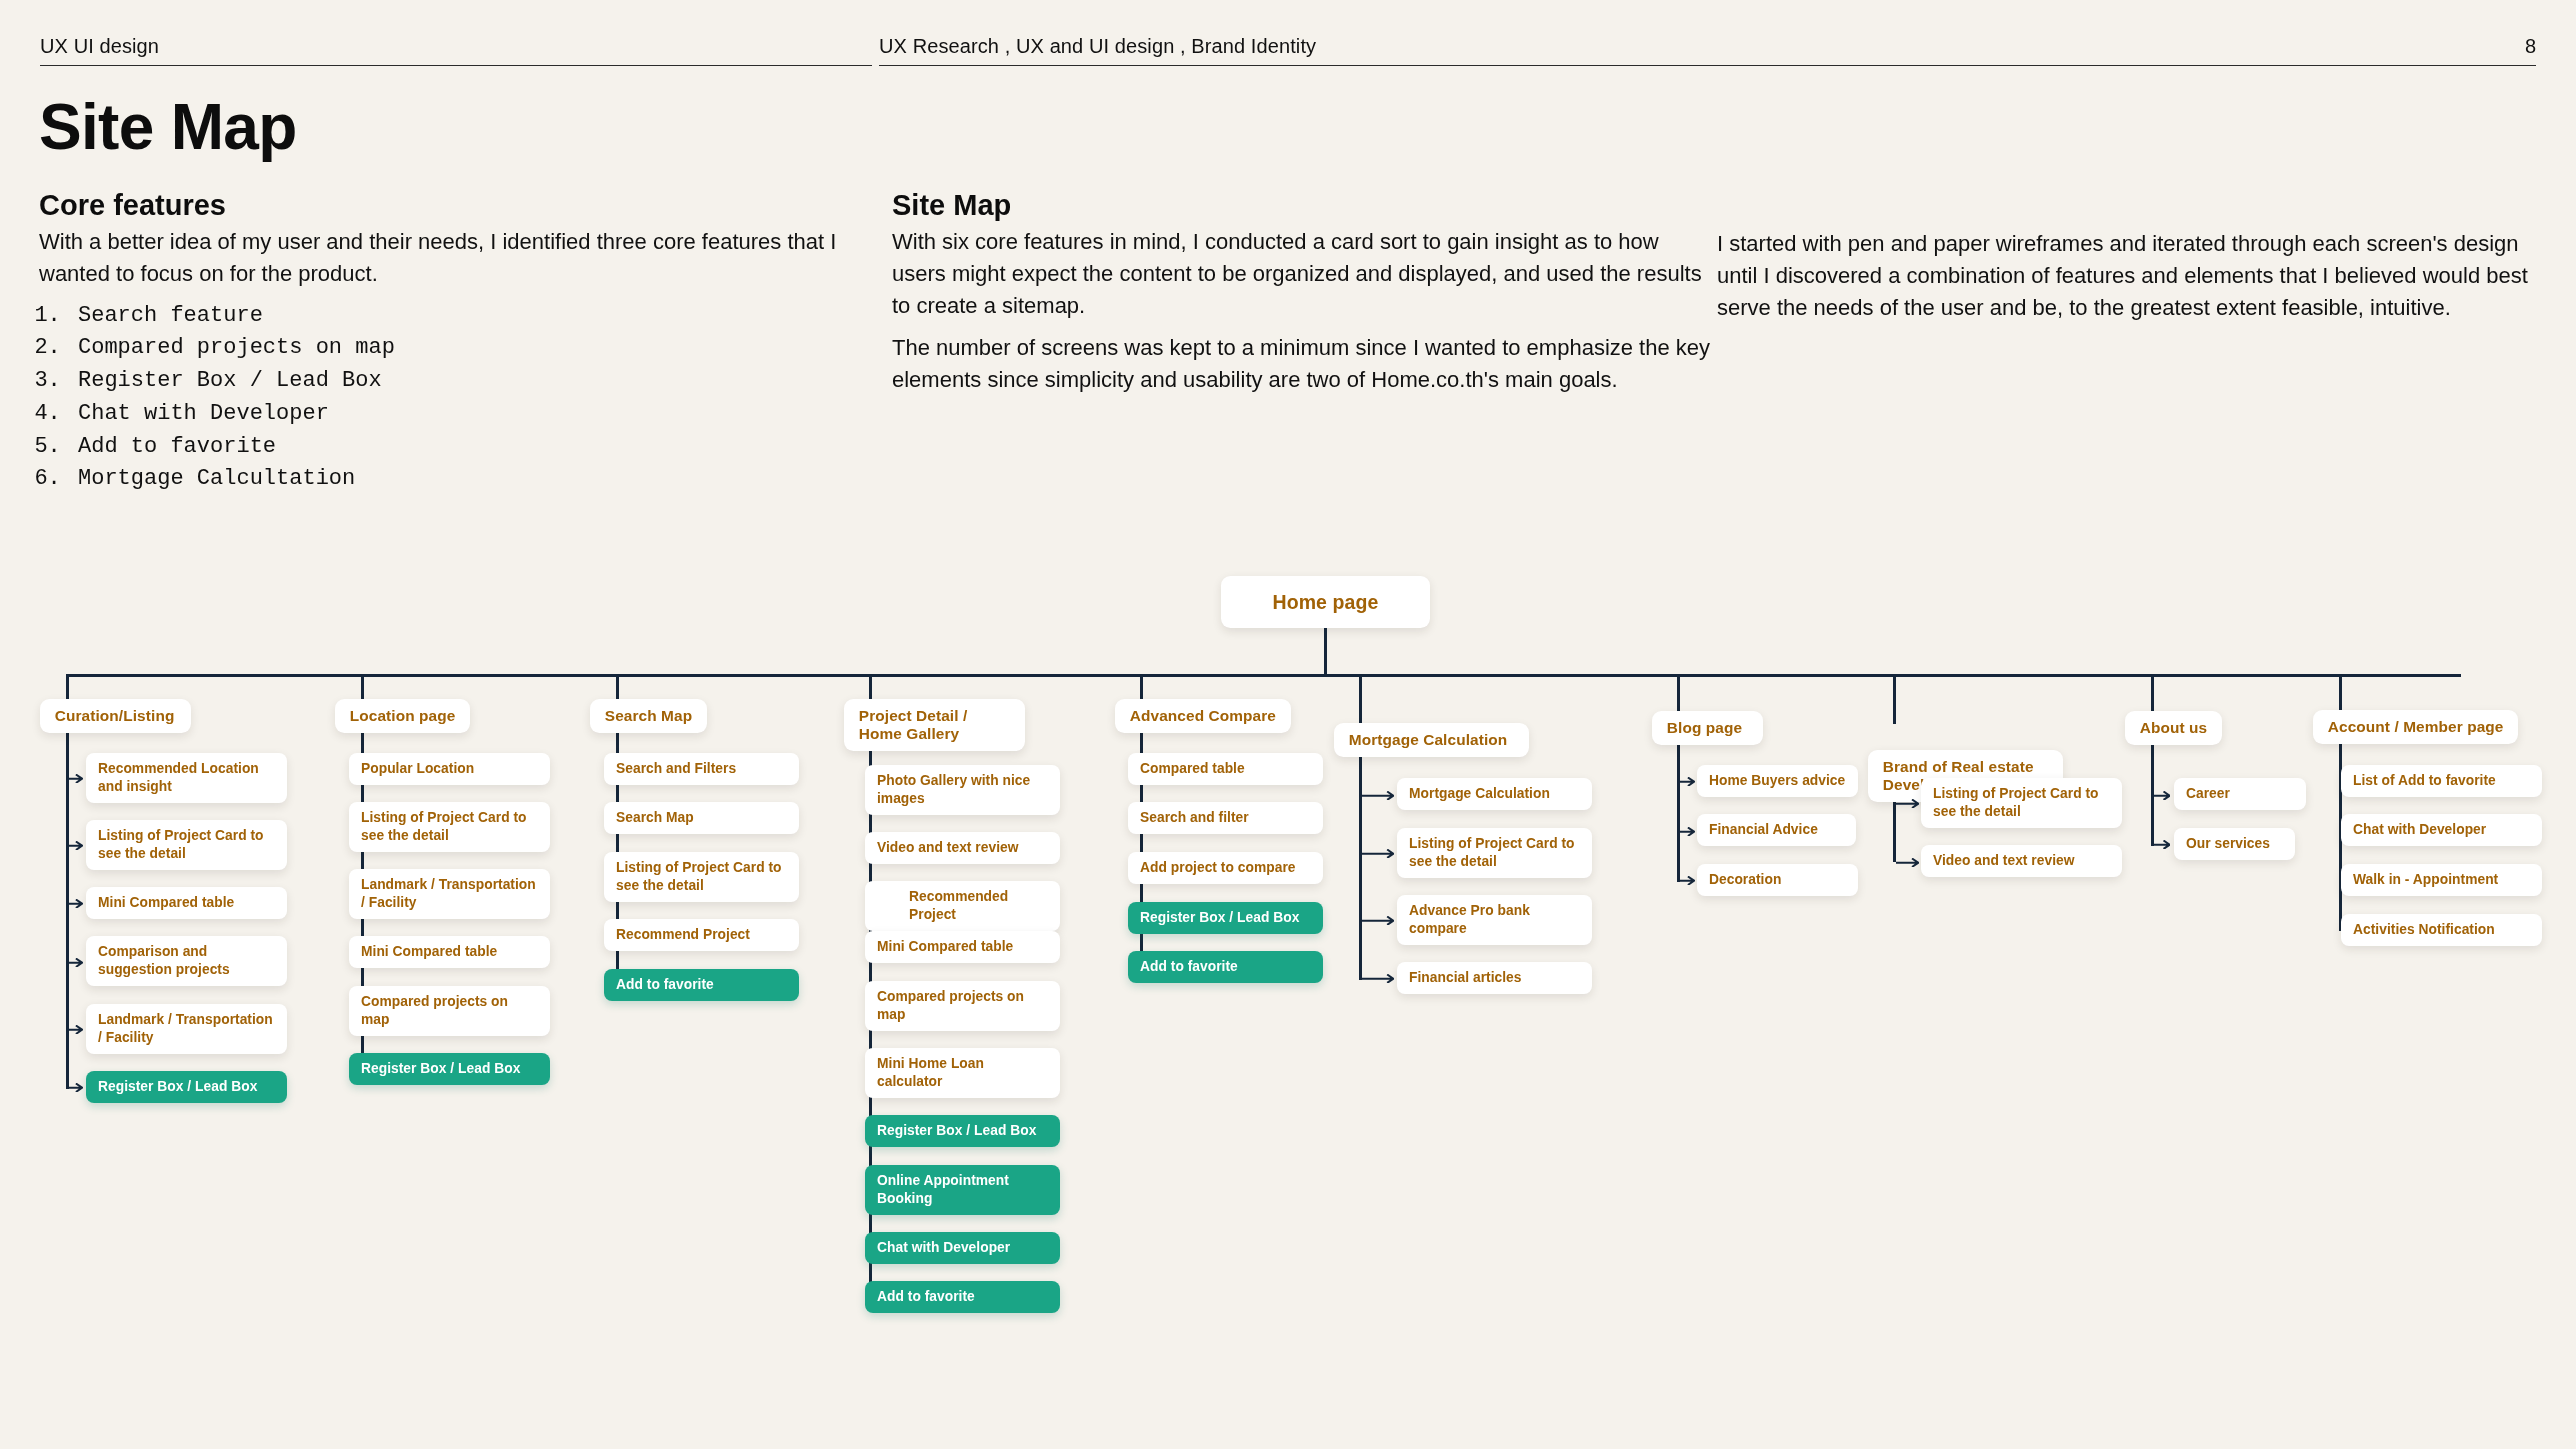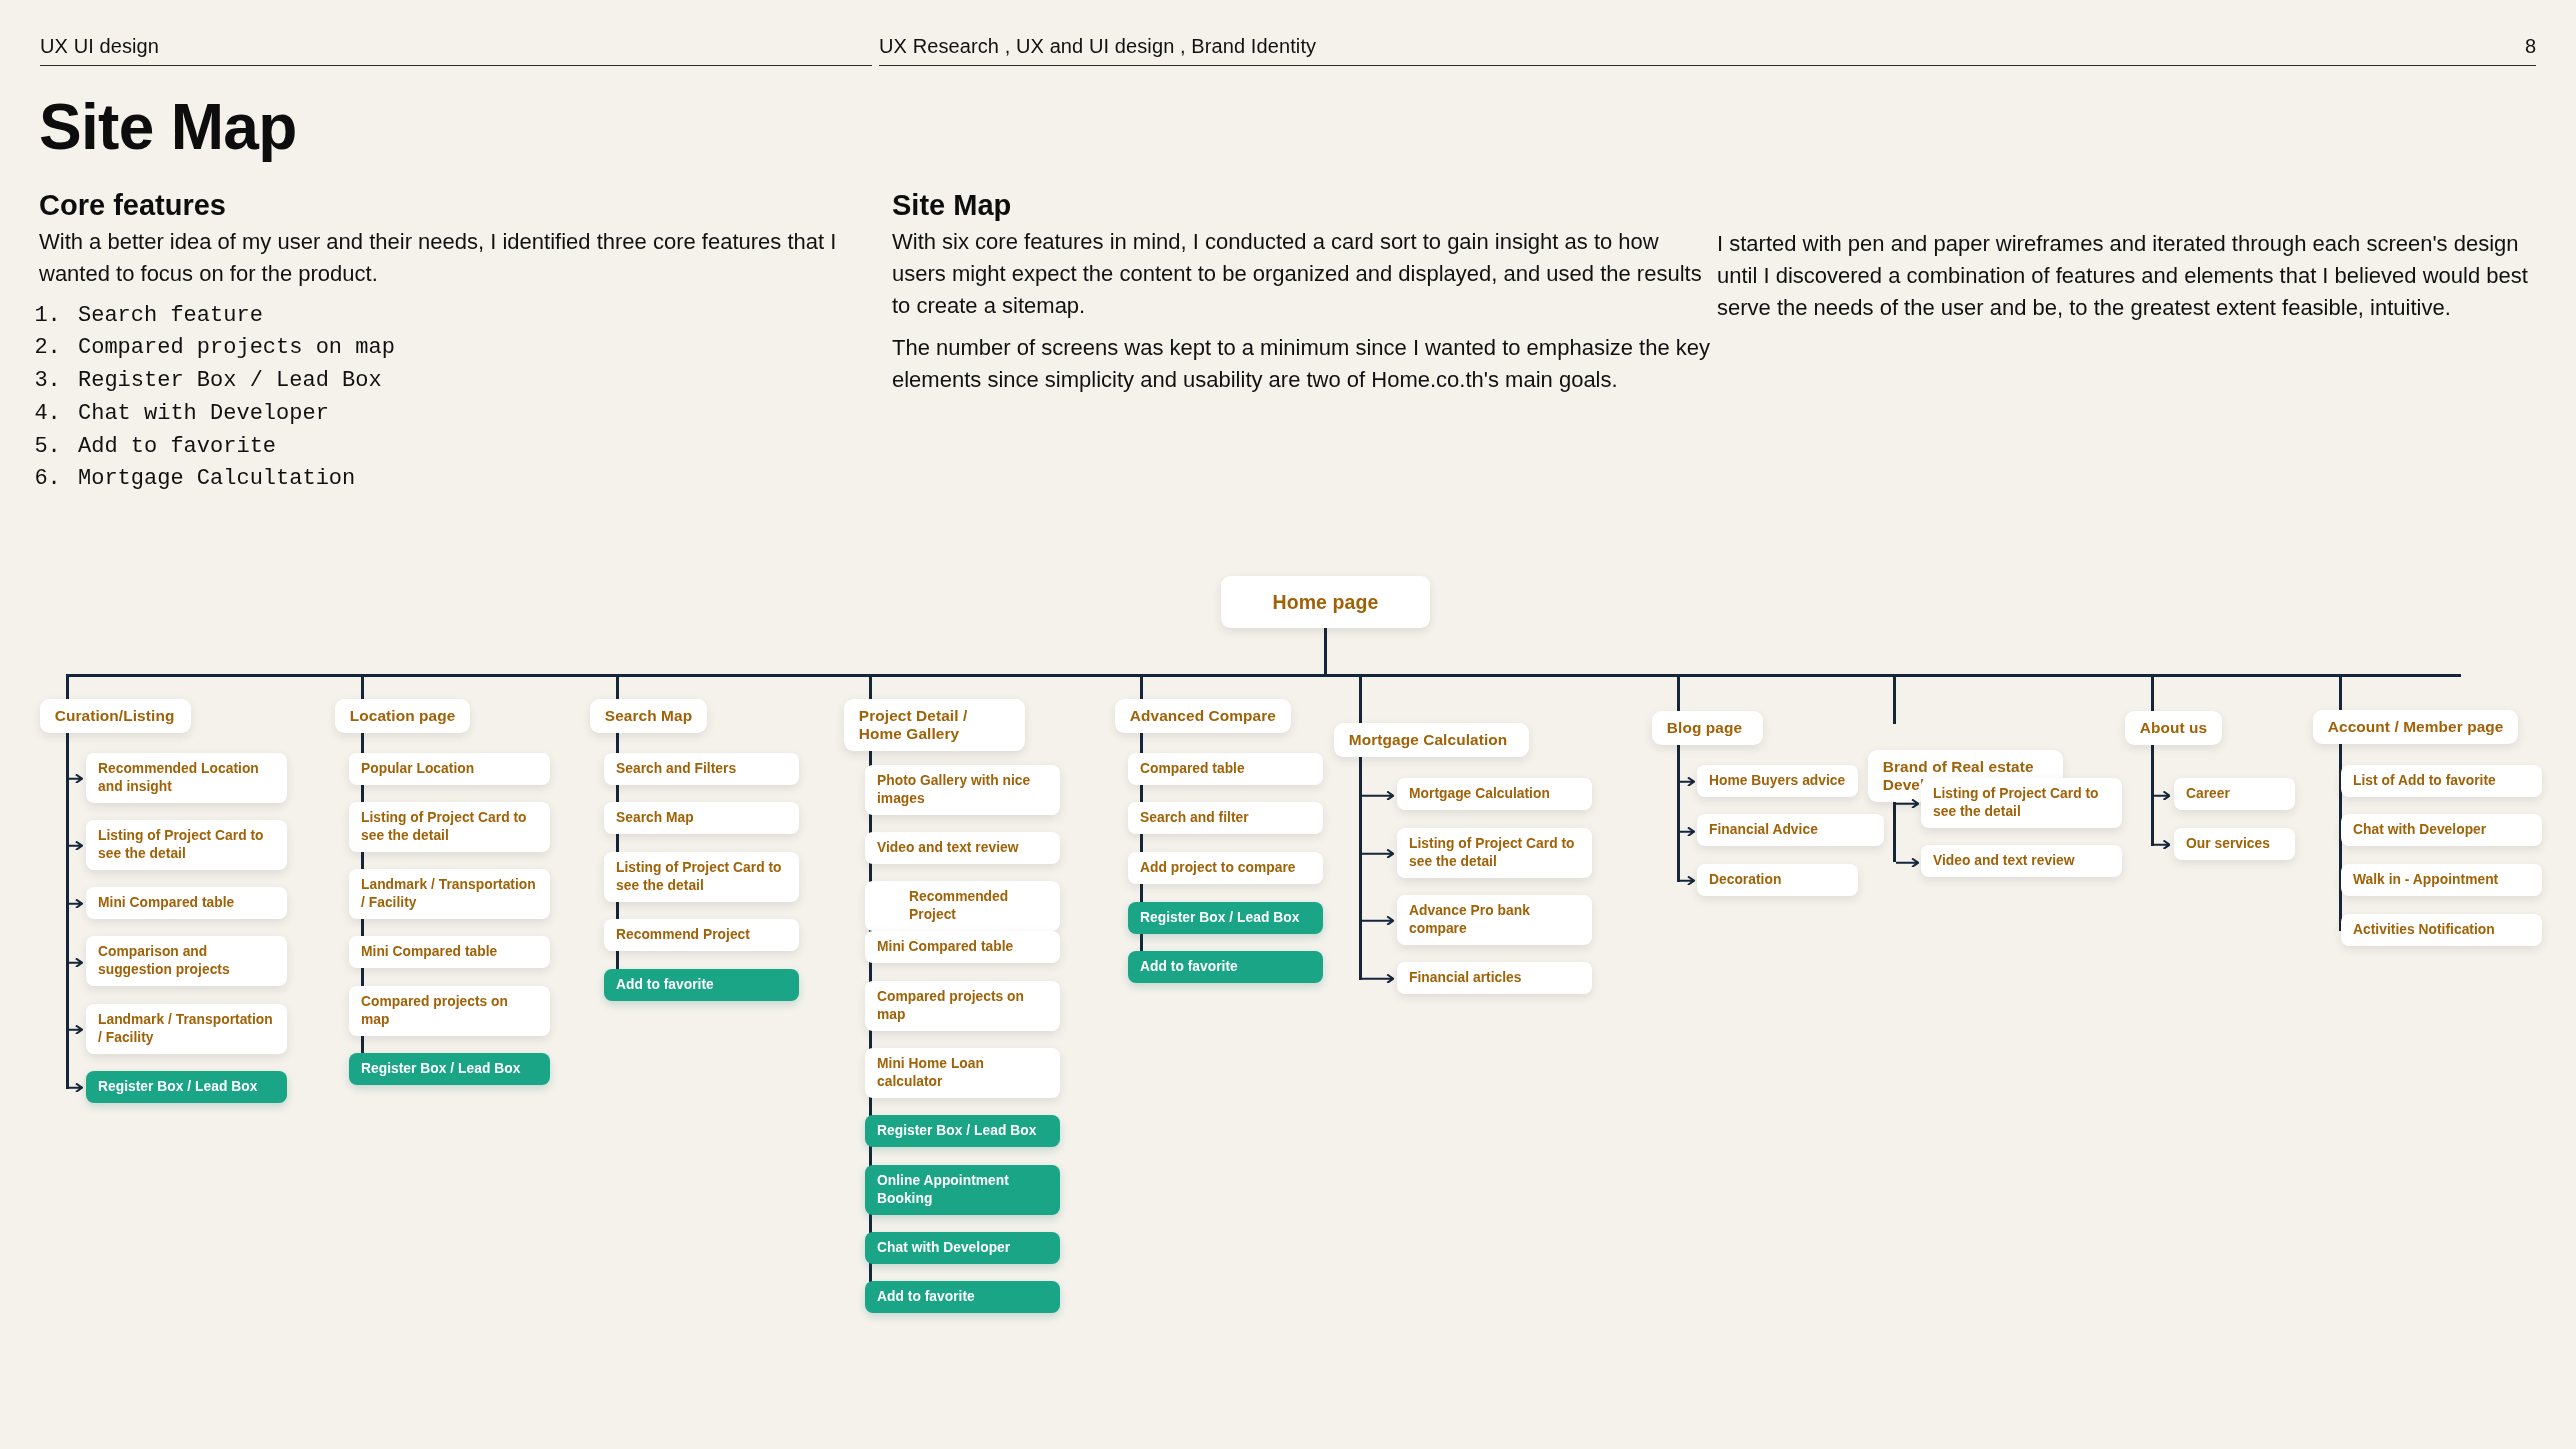--- a/index.html
+++ b/index.html
@@ -398,21 +398,21 @@
         </svg></div>
       <div class="node colhead" style="left: 1652px; top: 711px; min-width: 111px; max-width: 138px;">
         <span>Blog page</span>
       </div>
       <div class="node leaf" style="left: 1697px; top: 765px; width: 161px;">
         <span>Home Buyers advice</span>
       </div>
       <div style="position: absolute; left: 1680px; top: 776px; width: 14.8px; height: 9.4px;"><svg width="14.8" height="9.4" viewBox="0 0 22 14">
           <path d="M0 7 H19 M13 1.5 L21 7 L13 12.5" stroke="#15263a" stroke-width="3" fill="none" stroke-linecap="square" stroke-linejoin="miter"></path>
         </svg></div>
-      <div class="node leaf" style="left: 1697px; top: 814px; width: 187px; align-items: flex-end;">
+      <div class="node leaf" style="left: 1697px; top: 814px; width: 159px; align-items: flex-end;">
         <span>Financial Advice</span>
       </div>
       <div style="position: absolute; left: 1680px; top: 826px; width: 14.8px; height: 9.4px;"><svg width="14.8" height="9.4" viewBox="0 0 22 14">
           <path d="M0 7 H19 M13 1.5 L21 7 L13 12.5" stroke="#15263a" stroke-width="3" fill="none" stroke-linecap="square" stroke-linejoin="miter"></path>
         </svg></div>
       <div class="node leaf" style="left: 1697px; top: 864px; width: 161px;">
         <span>Decoration</span>
       </div>
       <div style="position: absolute; left: 1680px; top: 875px; width: 14.8px; height: 9.4px;"><svg width="14.8" height="9.4" viewBox="0 0 22 14">
           <path d="M0 7 H19 M13 1.5 L21 7 L13 12.5" stroke="#15263a" stroke-width="3" fill="none" stroke-linecap="square" stroke-linejoin="miter"></path>
@@ -428,21 +428,21 @@
         </svg></div>
       <div class="node leaf" style="left: 1921px; top: 845px; width: 201px;">
         <span>Video and text review</span>
       </div>
       <div style="position: absolute; left: 1896px; top: 857px; width: 23px; height: 9.4px;"><svg width="23" height="9.4" viewBox="0 0 34 14">
           <path d="M0 7 H31 M25 1.5 L33 7 L25 12.5" stroke="#15263a" stroke-width="3" fill="none" stroke-linecap="square" stroke-linejoin="miter"></path>
         </svg></div>
       <div class="node colhead" style="left: 2125px; top: 711px; min-width: 94px; max-width: 121px;">
         <span>About us</span>
       </div>
-      <div class="node leaf" style="left: 2174px; top: 778px; width: 121px;">
+      <div class="node leaf" style="left: 2174px; top: 778px; width: 132px;">
         <span>Career</span>
       </div>
       <div style="position: absolute; left: 2153px; top: 790px; width: 17.4px; height: 9.4px;"><svg width="17.4" height="9.4" viewBox="0 0 26 14">
           <path d="M0 7 H23 M17 1.5 L25 7 L17 12.5" stroke="#15263a" stroke-width="3" fill="none" stroke-linecap="square" stroke-linejoin="miter"></path>
         </svg></div>
       <div class="node leaf" style="left: 2174px; top: 828px; width: 121px;">
         <span>Our services</span>
       </div>
       <div style="position: absolute; left: 2153px; top: 839px; width: 17.4px; height: 9.4px;"><svg width="17.4" height="9.4" viewBox="0 0 26 14">
           <path d="M0 7 H23 M17 1.5 L25 7 L17 12.5" stroke="#15263a" stroke-width="3" fill="none" stroke-linecap="square" stroke-linejoin="miter"></path>

